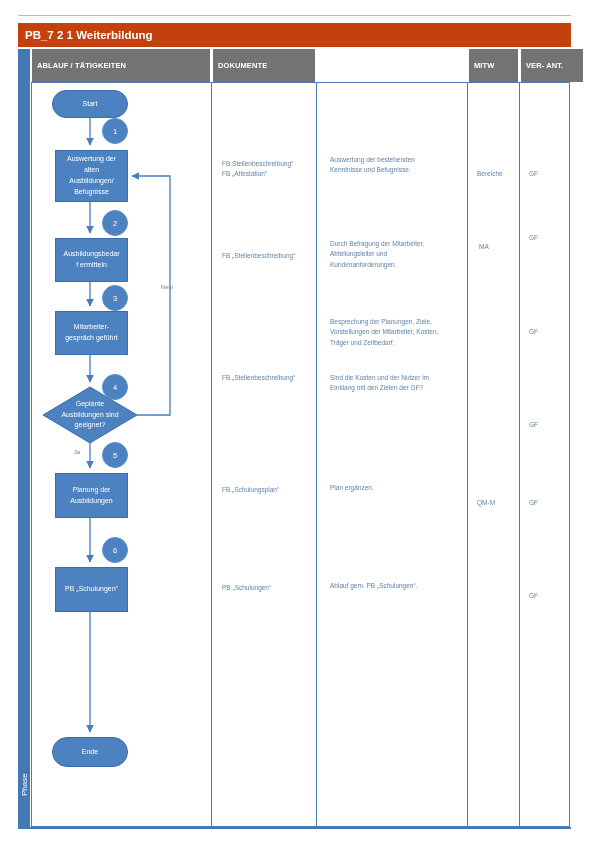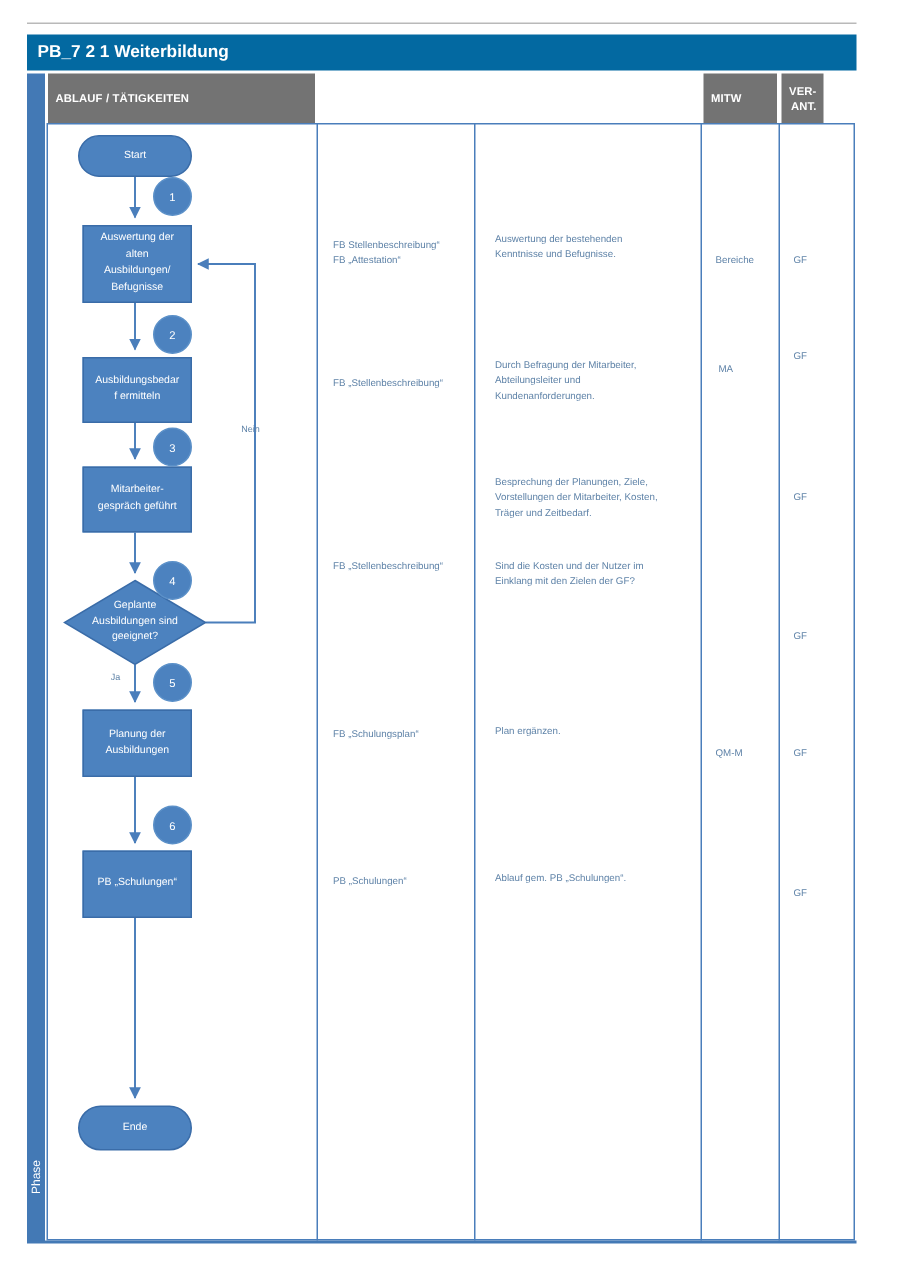--- a/index.html
+++ b/index.html
@@ -1,19 +1,19 @@
 <!DOCTYPE html>
 <html><head>
 <meta charset="utf-8">
 <style>
   html,body{margin:0;padding:0;background:#fff;}
   #page{position:relative;width:600px;height:849px;background:#fff;
         font-family:"Liberation Sans", sans-serif;overflow:hidden;}
   .topline{position:absolute;left:18px;top:15px;width:553px;height:1px;background:#b9b9b9;}
-  .titlebar{position:absolute;left:18px;top:23px;width:553px;height:24px;background:#0369a1;
+  .titlebar{position:absolute;left:18px;top:23px;width:553px;height:24px;background:#c2410c;
             color:#fff;font-weight:bold;font-size:11.5px;line-height:24px;padding-left:7px;
             box-sizing:border-box;}
   .hdr{position:absolute;top:49px;height:33px;background:#737373;color:#fff;font-weight:bold;
        font-size:7.5px;line-height:1.25;display:flex;align-items:center;padding:2px 5px;
        box-sizing:border-box;letter-spacing:.1px;}
   .phase-strip{position:absolute;left:18px;top:49px;width:12px;height:779px;background:#4379B5;}
   .phase-label{position:absolute;left:18px;top:750px;width:12px;height:70px;color:#fff;
        font-size:8px;display:flex;align-items:center;justify-content:center;
        writing-mode:vertical-rl;transform:rotate(180deg);}
   .body-frame{position:absolute;left:31px;top:82px;width:539px;height:745px;
@@ -36,22 +36,23 @@
 </head>
 <body>
 
 <div id="page">
 
   <div class="topline"></div>
 
   <div class="titlebar">PB_7 2 1 Weiterbildung</div>
 
   <div class="hdr" style="left:32px;width:178px;">ABLAUF / TÄTIGKEITEN</div>
+  <div class="hdr" style="left:213px;width:102px;">DOKUMENTE</div>
   <div class="hdr" style="left:469px;width:49px;">MITW</div>
-  <div class="hdr" style="left:521px;width:28px;text-align:right;">VER- ANT.</div>
+  <div class="hdr" style="left:521px;width:62px;">VER- ANT.</div>
 
   <div class="phase-strip"></div>
   <div class="phase-label">Phase</div>
 
   <div class="body-frame"></div>
   <div class="vline" style="left:211px;"></div>
   <div class="vline" style="left:316px;"></div>
   <div class="vline" style="left:467px;"></div>
   <div class="vline" style="left:519px;"></div>
   <div class="botline"></div>

